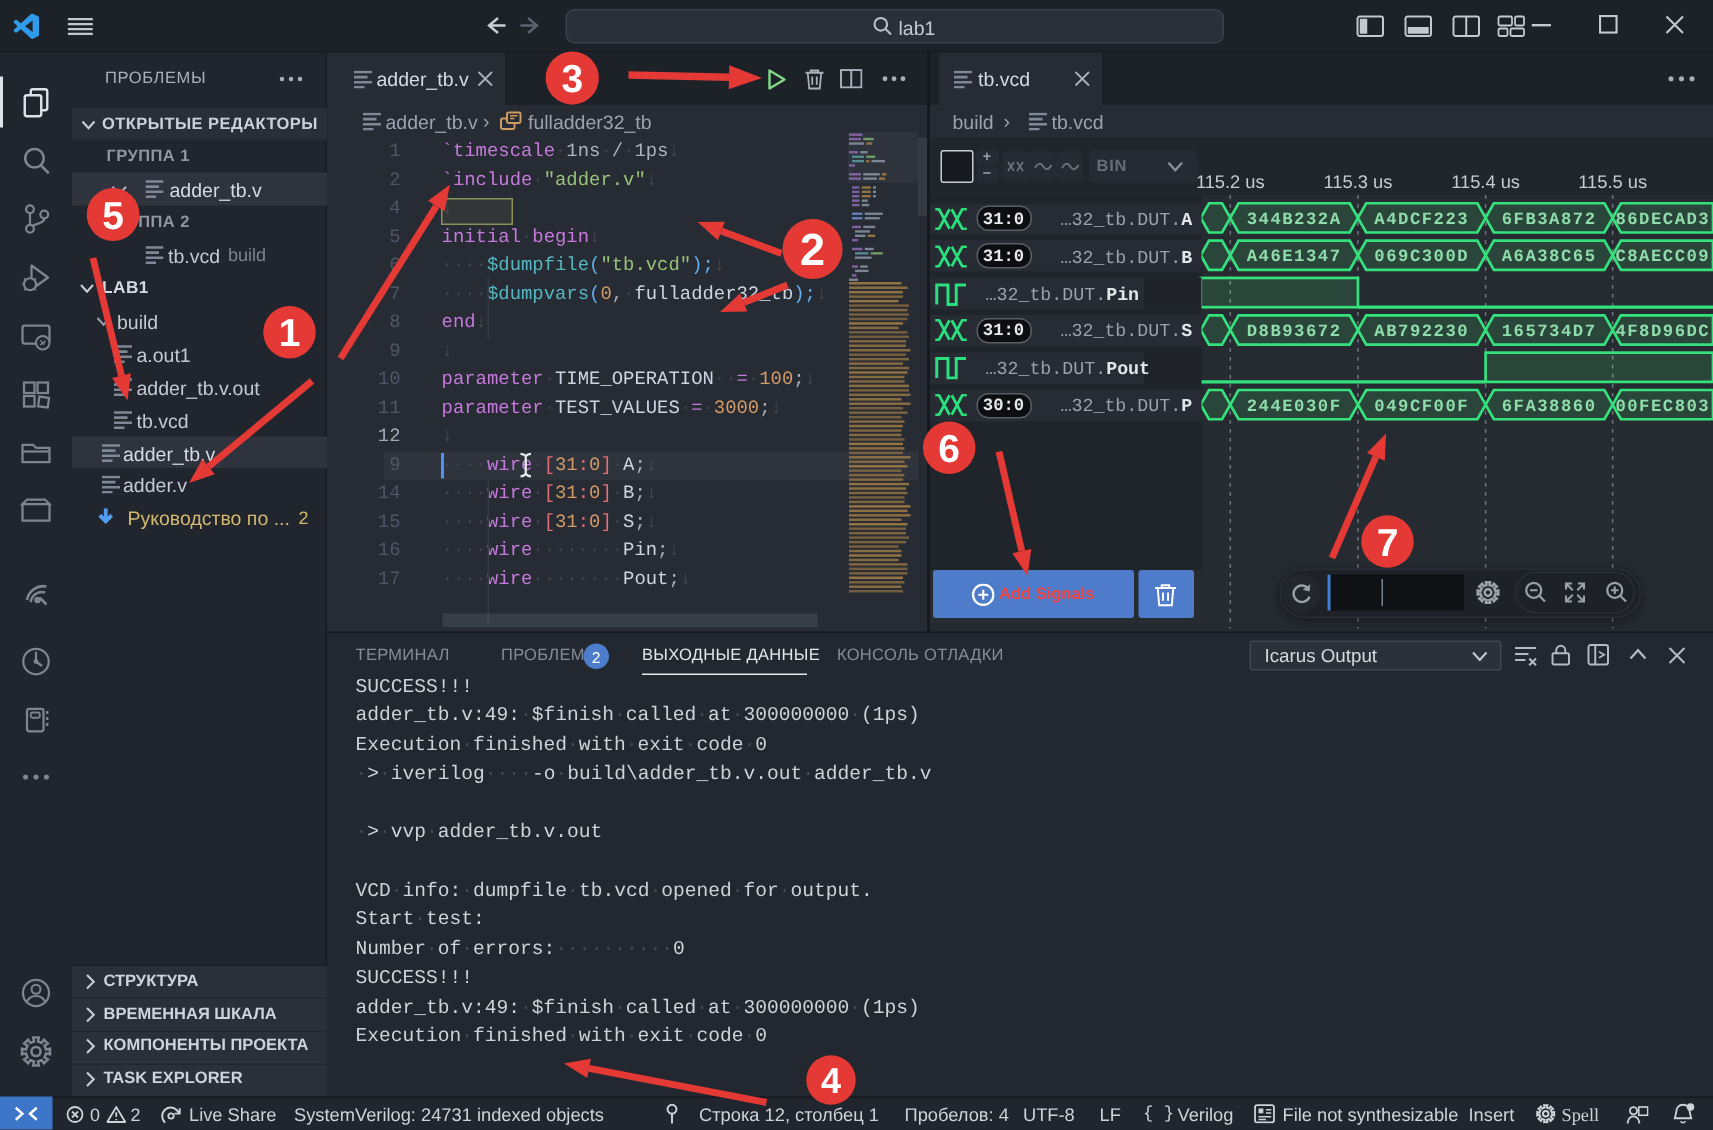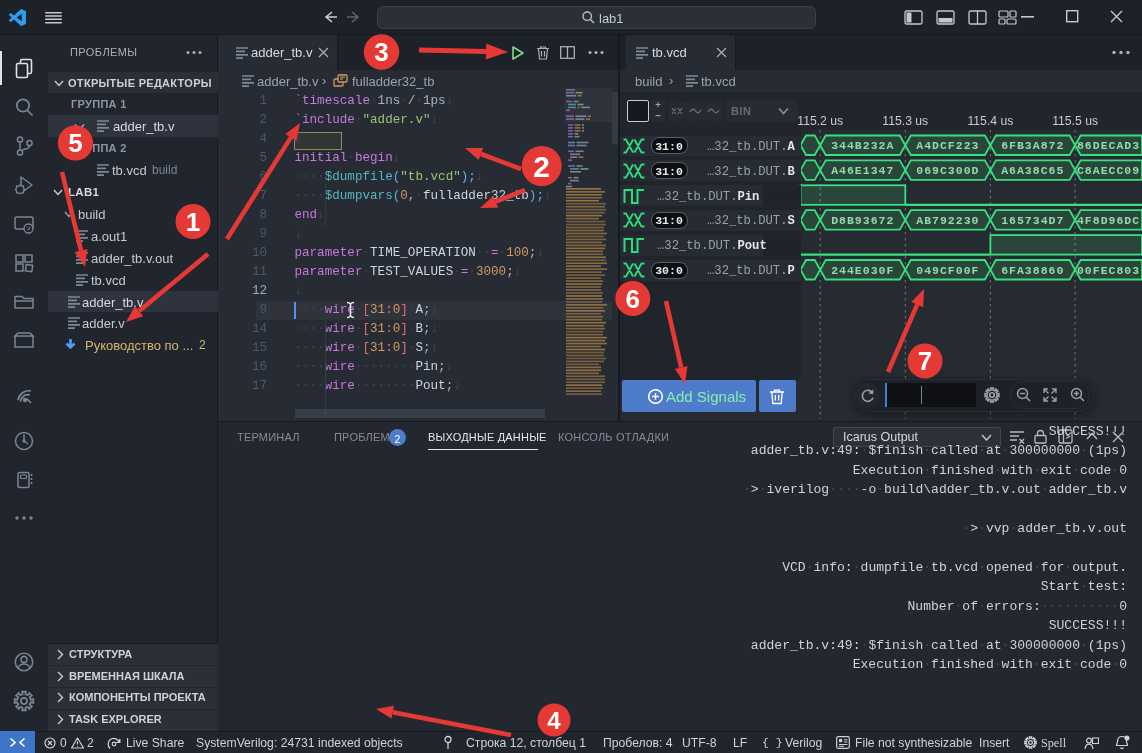--- a/index.html
+++ b/index.html
@@ -541,21 +541,21 @@
     <path d="M3 1.5 L10 14.5 M10 1.5 L3 14.5 M11.5 1.5 L18.5 14.5 M18.5 1.5 L11.5 14.5 M0.5 1.5 H3.5 M0.5 14.5 H3.5 M18 1.5 H21.5 M18 14.5 H21.5" stroke="#2ae07c" stroke-width="1.8" fill="none"></path>
   </svg>
 <div class="ab" style="left:650.5px;top:261.8px;width:37px;height:17px;background:#0c0e11;border:1.5px solid #585d66;border-radius:8px;"></div>
 <div class="ab" style="left:669px;top:263.2px;transform:translateX(-50%);font-size:11.5px;color:#e6e8ea;font-weight:700;white-space:pre;font-family:'Liberation Mono',monospace;line-height:15.5px;">30:0</div>
 <div class="ab" style="left:707px;top:263.2px;font-size:12.2px;color:#99a1ab;font-weight:400;white-space:pre;font-family:'Liberation Mono',monospace;line-height:16.2px;">…32_tb.DUT.<b style="color:#e3e6ea">P</b></div>
 <div class="ab" style="left:621.5px;top:380px;width:134.5px;height:32px;background:#4e7ccb;border-radius:2px;"></div>
 <svg class="ab" style="left:648px;top:388.5px;" width="15" height="15" viewBox="0 0 15 15">
     <circle cx="7.5" cy="7.5" r="6.8" stroke="#fff" stroke-width="1.5" fill="none"></circle>
     <path d="M7.5 4.2 V10.8 M4.2 7.5 H10.8" stroke="#fff" stroke-width="1.4"></path>
   </svg>
-<div class="ab" style="left:666px;top:388px;font-size:15px;color:#86efac;font-weight:400;white-space:pre;font-family:'Liberation Sans',sans-serif;line-height:17.5px;">Add Signals</div>
+<div class="ab" style="left:666px;top:388px;font-size:11px;color:#ef4444;font-weight:700;white-space:pre;font-family:'Liberation Sans',sans-serif;line-height:17.5px;">Add Signals</div>
 <div class="ab" style="left:759px;top:380px;width:36.5px;height:32px;background:#4e7ccb;border-radius:2px;"></div>
 <svg class="ab" style="left:769px;top:387.5px;" width="16" height="17" viewBox="0 0 16 17">
     <path d="M1 4 H15 M5.5 4 V2.2 H10.5 V4 M2.8 4 L3.8 15.5 H12.2 L13.2 4 M6.3 7 V12.5 M9.7 7 V12.5" stroke="#fff" stroke-width="1.3" fill="none"></path>
   </svg>
 <div class="ab" style="left:852.7px;top:378.5px;width:241.3px;height:33.3px;background:#1e2127;border:1px solid #2a2e35;border-radius:17px;box-shadow:0 2px 8px rgba(0,0,0,0.4);"></div>
 <svg class="ab" style="left:853.5px;top:381.5px;" width="27" height="27" viewBox="0 0 27 27">
     <circle cx="13.5" cy="13.5" r="12.8" fill="#23262c"></circle>
     <path d="M18.7 11.2 a5.5 5.5 0 1 0 0.3 4.6" stroke="#9aa0a8" stroke-width="1.6" fill="none"></path>
     <path d="M19.5 7.5 L19 12.3 L14.4 11.2 Z" fill="#9aa0a8"></path>
   </svg>
@@ -605,21 +605,21 @@
     <rect x="1" y="1" width="13" height="13" rx="1.5" stroke="#b4bac3" stroke-width="1.3" fill="none"></rect>
     <path d="M5.5 1 V14" stroke="#b4bac3" stroke-width="1.3"></path>
     <path d="M8 5.5 L11.5 7.5 L8 9.5" stroke="#b4bac3" stroke-width="1.1" fill="none"></path>
   </svg>
 <svg class="ab" style="left:1086px;top:432px;" width="12" height="8" viewBox="0 0 12 8">
     <path d="M1 7 L6 1.5 L11 7" stroke="#b4bac3" stroke-width="1.5" fill="none"></path>
   </svg>
 <svg class="ab" style="left:1112px;top:431px;" width="12" height="12" viewBox="0 0 12 12">
     <path d="M1 1 L11 11 M11 1 L1 11" stroke="#b4bac3" stroke-width="1.4"></path>
   </svg>
-<div class="ab mono trm" style="left:237px;top:422px;width:890px;text-align:right;">
+<div class="ab mono trm" style="left:237px;top:448px;width:890px;">
     <div class="tl">SUCCESS!!!</div>
     <div class="tl">adder_tb.v:49:<i>·</i>$finish<i>·</i>called<i>·</i>at<i>·</i>300000000<i>·</i>(1ps)</div>
     <div class="tl">Execution<i>·</i>finished<i>·</i>with<i>·</i>exit<i>·</i>code<i>·</i>0</div>
     <div class="tl"><i>·</i>&gt;<i>·</i>iverilog<i>·</i><i>·</i><i>·</i><i>·</i>-o<i>·</i>build\adder_tb.v.out<i>·</i>adder_tb.v</div>
     <div class="tl"></div>
     <div class="tl"><i>·</i>&gt;<i>·</i>vvp<i>·</i>adder_tb.v.out</div>
     <div class="tl"></div>
     <div class="tl">VCD<i>·</i>info:<i>·</i>dumpfile<i>·</i>tb.vcd<i>·</i>opened<i>·</i>for<i>·</i>output.</div>
     <div class="tl">Start<i>·</i>test:</div>
     <div class="tl">Number<i>·</i>of<i>·</i>errors:<i>·</i><i>·</i><i>·</i><i>·</i><i>·</i><i>·</i><i>·</i><i>·</i><i>·</i><i>·</i>0</div>

